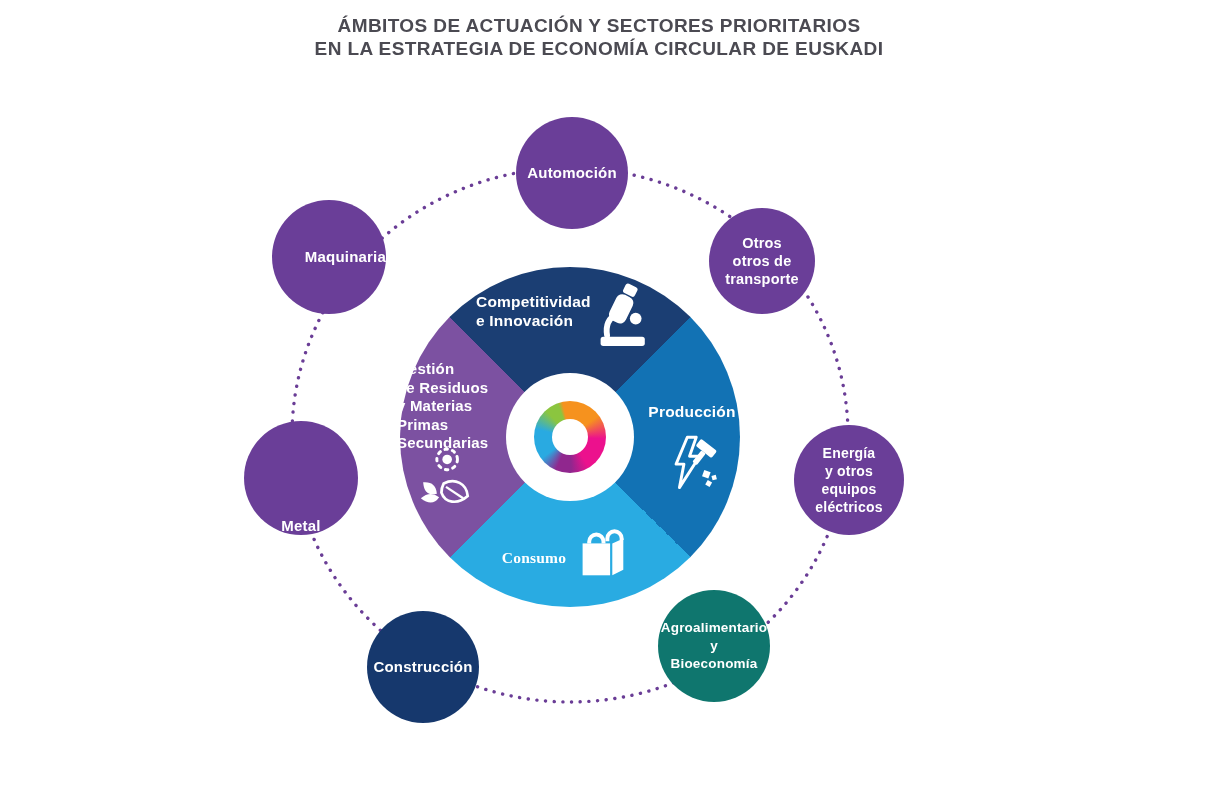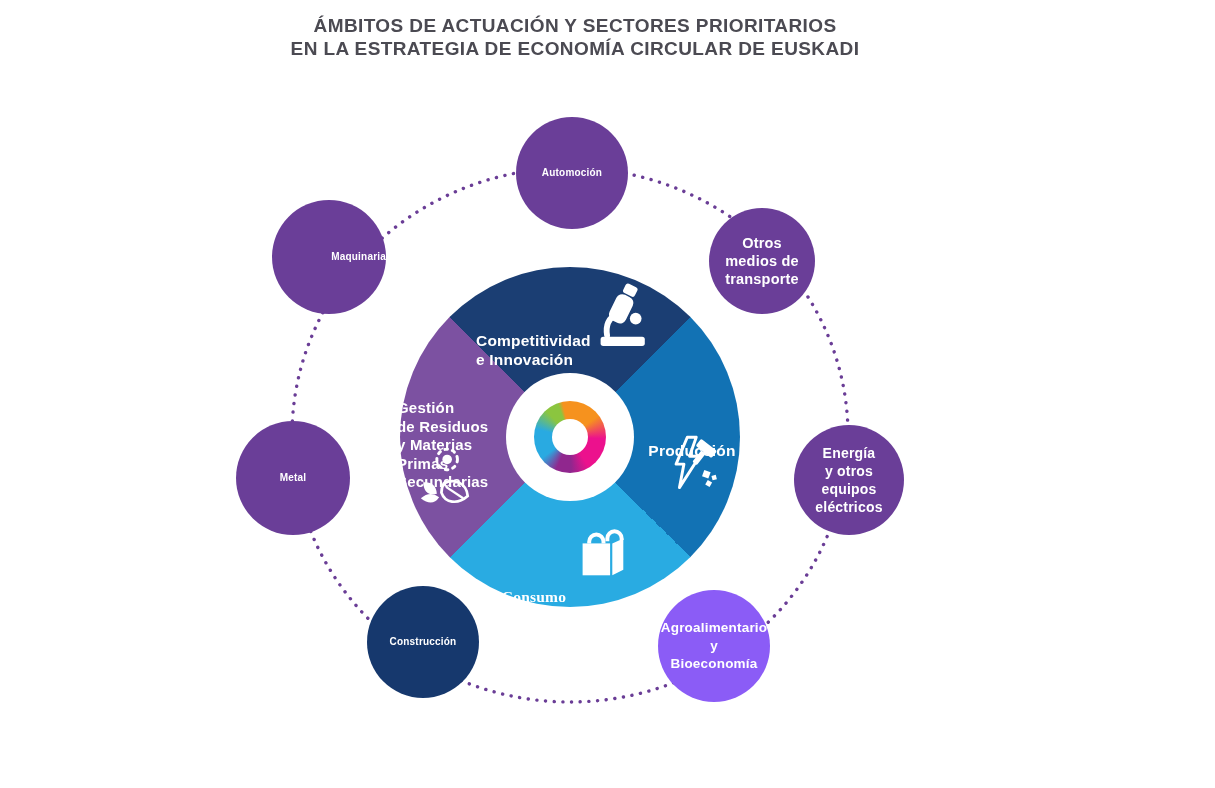--- a/index.html
+++ b/index.html
@@ -6,38 +6,38 @@
   body{
     width:1215px;height:788px;background:#ffffff;overflow:hidden;
     font-family:"Liberation Sans", sans-serif;
     -webkit-font-smoothing:antialiased;
   }
   .canvas{position:relative;width:1215px;height:788px;background:#fff;}
 
   
   .title{
     position:absolute;left:0;top:14px;width:1150px;text-align:center;
-    color:#4b4a52;font-weight:bold;font-size:19px;line-height:23px;letter-spacing:.4px;
+    color:#4b4a52;font-weight:bold;font-size:19px;line-height:23px;letter-spacing:.4px;padding-left:24px;
   }
 
   
   .orbit-svg{position:absolute;left:0;top:0;z-index:1;}
 
   
   .wheel{
     position:absolute;left:400px;top:267px;width:340px;height:340px;border-radius:50%;z-index:2;
     background:conic-gradient(from -45deg,
       #1b3e73 0deg 90deg,
       #1272b4 90deg 180deg,
       #29abe2 180deg 270deg,
       #7c51a1 270deg 360deg);
   }
   .wheel-label{
     position:absolute;color:#fff;font-weight:bold;font-size:15px;line-height:18.5px;
-    letter-spacing:.2px;white-space:pre-line;margin-top:39px;
+    letter-spacing:.2px;white-space:pre-line;
   }
   .lbl-competitividad{left:76px;top:26px;width:132px;text-align:left;font-size:15.5px;}
   .lbl-produccion{left:242px;top:136px;width:100px;text-align:center;font-size:15.5px;}
   .lbl-consumo{left:84px;top:282px;width:100px;text-align:center;font-size:15.5px;font-family:Liberation Serif, serif;}
   .lbl-gestion{left:-3px;top:93px;width:102px;}
   .wheel-icon{position:absolute;}
   .icon-microscope{left:198px;top:16px;}
   .icon-produccion{left:266px;top:168px;}
   .icon-consumo{left:176px;top:260px;}
   .icon-gestion{left:16px;top:181px;}
@@ -57,29 +57,29 @@
   }
   .center-logo::after{
     content:"";position:absolute;left:18px;top:18px;width:36px;height:36px;border-radius:50%;background:#fff;
   }
 
   
   .sector{
     position:absolute;border-radius:50%;z-index:3;
     display:flex;align-items:center;justify-content:center;
     color:#fff;font-weight:bold;text-align:center;white-space:pre-line;
-    font-size:10px;line-height:18px;letter-spacing:.2px;
+    font-size:15px;line-height:18px;letter-spacing:.2px;
     background:#6a3e98;
   }
   .sector-automocion  {left:516px;top:117px;width:112px;height:112px;}
   .sector-otros-medios{left:709px;top:208px;width:106px;height:106px;font-size:14.5px;}
   .sector-energia     {left:794px;top:425px;width:110px;height:110px;font-size:14px;}
-  .sector-agro        {left:658px;top:590px;width:112px;height:112px;background:#8b5cf6;font-size:13.5px;}
-  .sector-construccion{left:367px;top:586px;width:112px;height:112px;background:#16386d;}
-  .sector-metal       {left:236px;top:421px;width:114px;height:114px;}
+  .sector-agro        {left:658px;top:590px;width:112px;height:112px;background:#0f766e;font-size:13.5px;}
+  .sector-construccion{left:367px;top:611px;width:112px;height:112px;background:#16386d;}
+  .sector-metal       {left:244px;top:421px;width:114px;height:114px;align-items:flex-end;}
   .sector-maquinaria  {left:272px;top:200px;width:114px;height:114px;justify-content:flex-end;}
 </style>
 </head>
 <body>
 
 <div class="canvas">
 
   <div class="title">
     <div>ÁMBITOS DE ACTUACIÓN Y SECTORES PRIORITARIOS</div>
     <div>EN LA ESTRATEGIA DE ECONOMÍA CIRCULAR DE EUSKADI</div>
@@ -145,21 +145,21 @@
 
     <div class="wheel-center"></div>
     <div class="center-logo"></div>
   </div>
 
   <div class="sector sector-automocion">
     <span>Automoción</span>
   </div>
   <div class="sector sector-otros-medios">
     <span>Otros
-medios de
+otros de
 transporte</span>
   </div>
   <div class="sector sector-energia">
     <span>Energía
 y otros
 equipos
 eléctricos</span>
   </div>
   <div class="sector sector-agro">
     <span>Agroalimentario

